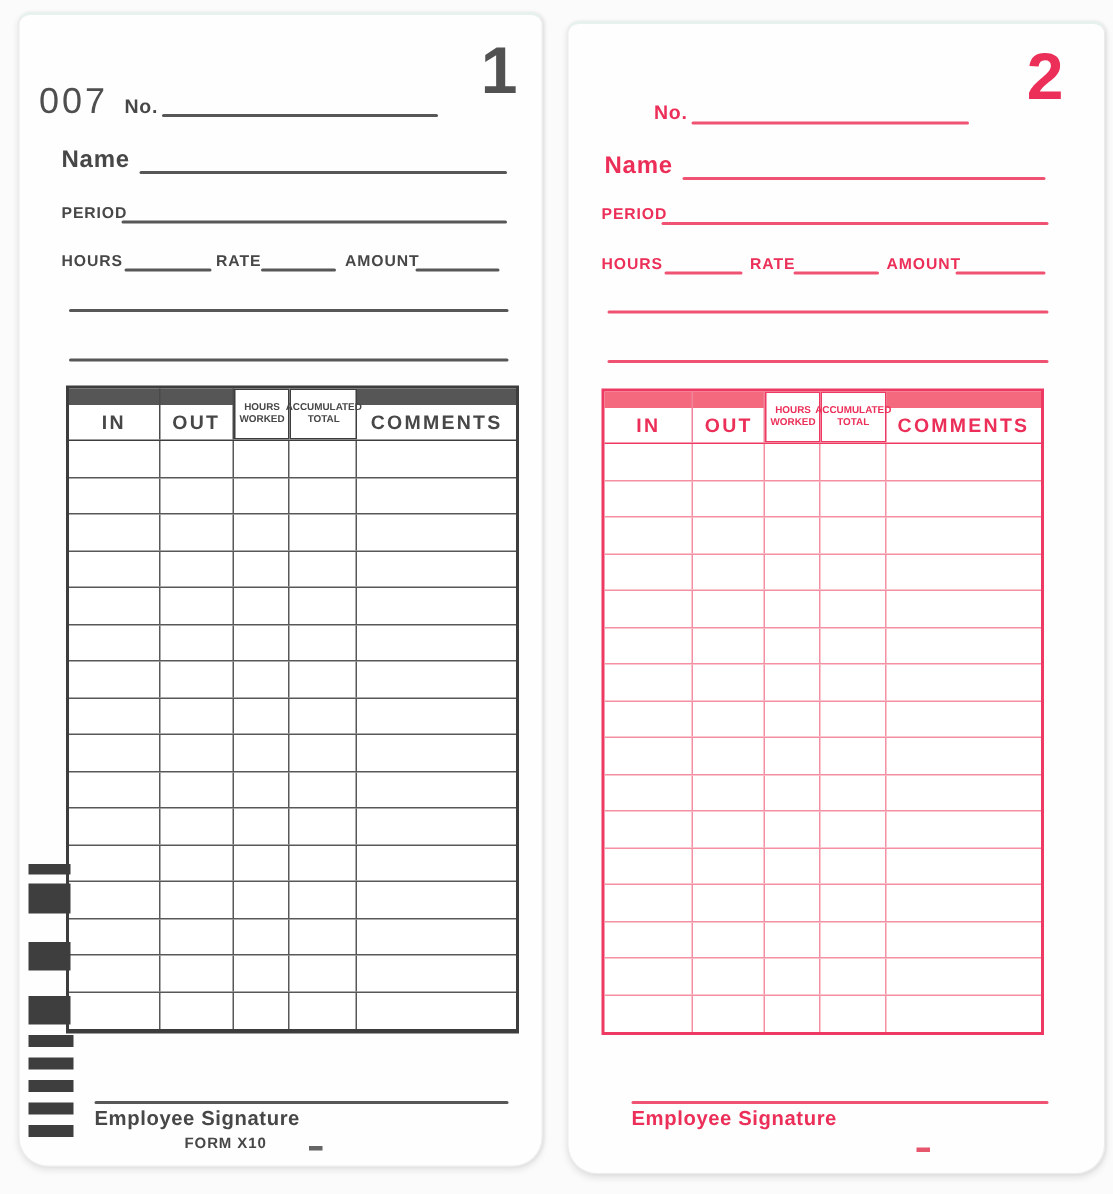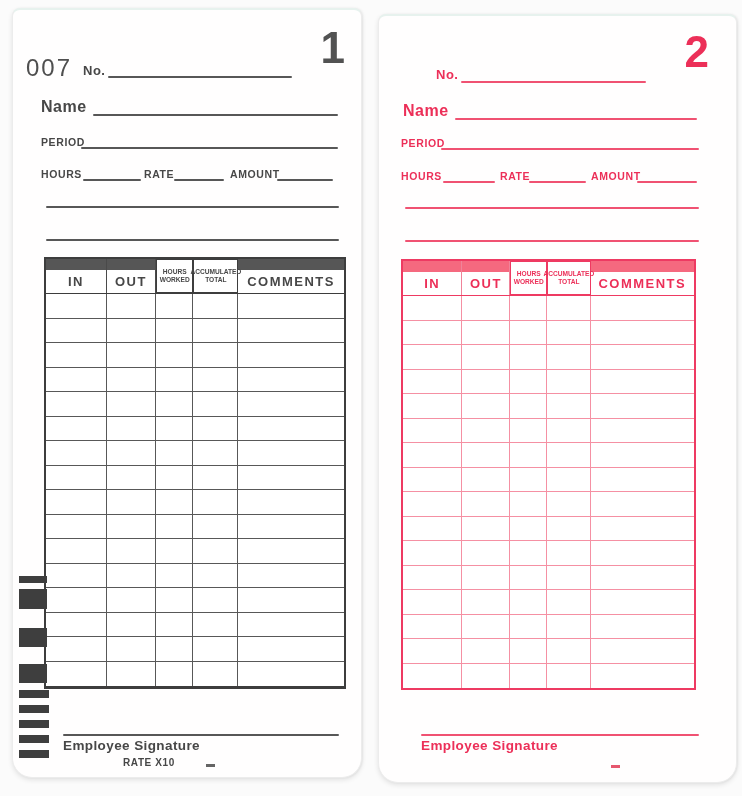--- a/index.html
+++ b/index.html
@@ -234,21 +234,21 @@
   <div class="mark" style="left:6px;top:618px;width:28px;height:19px;"></div>
   <div class="mark" style="left:6px;top:654px;width:28px;height:19px;"></div>
   <div class="mark" style="left:6px;top:680px;width:30px;height:8px;"></div>
   <div class="mark" style="left:6px;top:695px;width:30px;height:8px;"></div>
   <div class="mark" style="left:6px;top:710px;width:30px;height:8px;"></div>
   <div class="mark" style="left:6px;top:725px;width:30px;height:8px;"></div>
   <div class="mark" style="left:6px;top:740px;width:30px;height:8px;"></div>
 
   <div class="line c1-line" style="left:50px;top:724px;width:276px;"></div>
   <div class="abs sig-label c1-ink" style="left:50px;top:728px;">Employee Signature</div>
-  <div class="abs form-label c1-ink" style="left:110px;top:747px;">RATE X10</div>
+  <div class="abs form-label c1-ink" style="left:110px;top:747px;">FORM X10</div>
   <div class="regdash" style="left:193px;top:754px;background:#4a4a4a;"></div>
 </div>
 
 <div class="card card2">
   <div class="abs bignum c2-ink" style="right:27px;top:14px;">2</div>
 
   <div class="abs no-label c2-ink" style="left:57px;top:51px;">No.</div>
   <div class="line c2-line" style="left:82px;top:65px;width:185px;"></div>
 
   <div class="abs name-label c2-ink" style="left:24px;top:86px;">Name</div>

